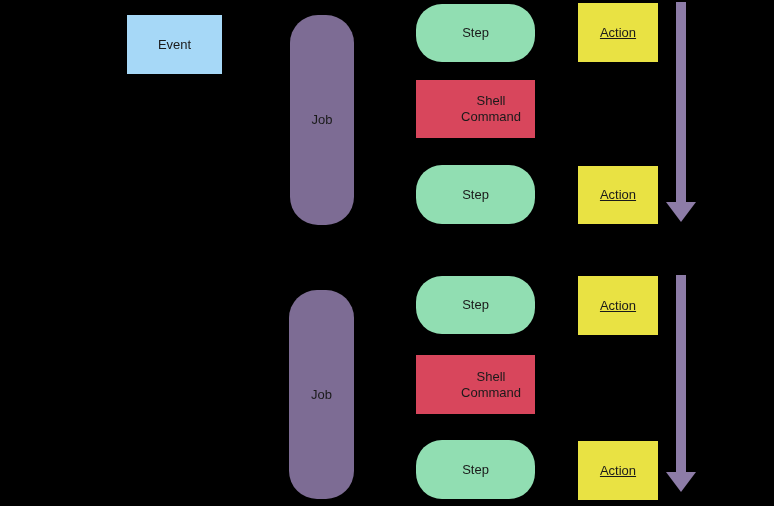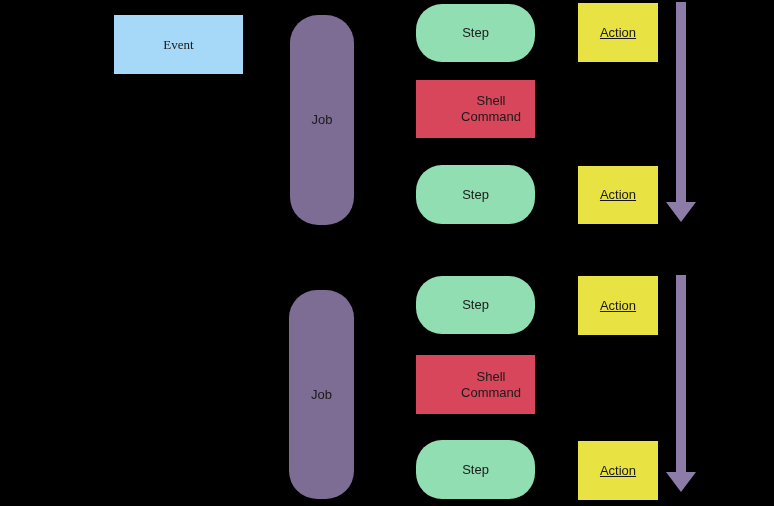--- a/index.html
+++ b/index.html
@@ -28,21 +28,21 @@
     line-height: 1.2;
     box-sizing: border-box;
   }
   .event  { background: var(--c-event,  #a6d8f7); }
   .job    { background: var(--c-job,    #7d6c94); border-radius: 28px; }
   .step   { background: var(--c-step,   #91deb2); border-radius: 26px; }
   .shell  { background: var(--c-shell_command, #d8465c); padding-left: 31px; }
   .action { background: var(--c-action, #e9e243); text-decoration: underline; }
 
   
-  .event-1  { left: 114px; top: 15px;  width: 129px; height: 59px; font-family: Liberation Serif, serif; }
+  .event-1  { left: 127px; top: 15px;  width: 95px; height: 59px; }
   .job-1    { left: 290px; top: 15px;  width: 64px;  height: 210px; }
   .step-1   { left: 416px; top: 4px;   width: 119px; height: 58px; }
   .shell-1  { left: 416px; top: 80px;  width: 119px; height: 58px; }
   .step-2   { left: 416px; top: 165px; width: 119px; height: 59px; }
   .action-1 { left: 578px; top: 3px;   width: 80px;  height: 59px; }
   .action-2 { left: 578px; top: 166px; width: 80px;  height: 58px; }
 
   
   .job-2    { left: 289px; top: 290px; width: 65px;  height: 209px; }
   .step-3   { left: 416px; top: 276px; width: 119px; height: 58px; }

